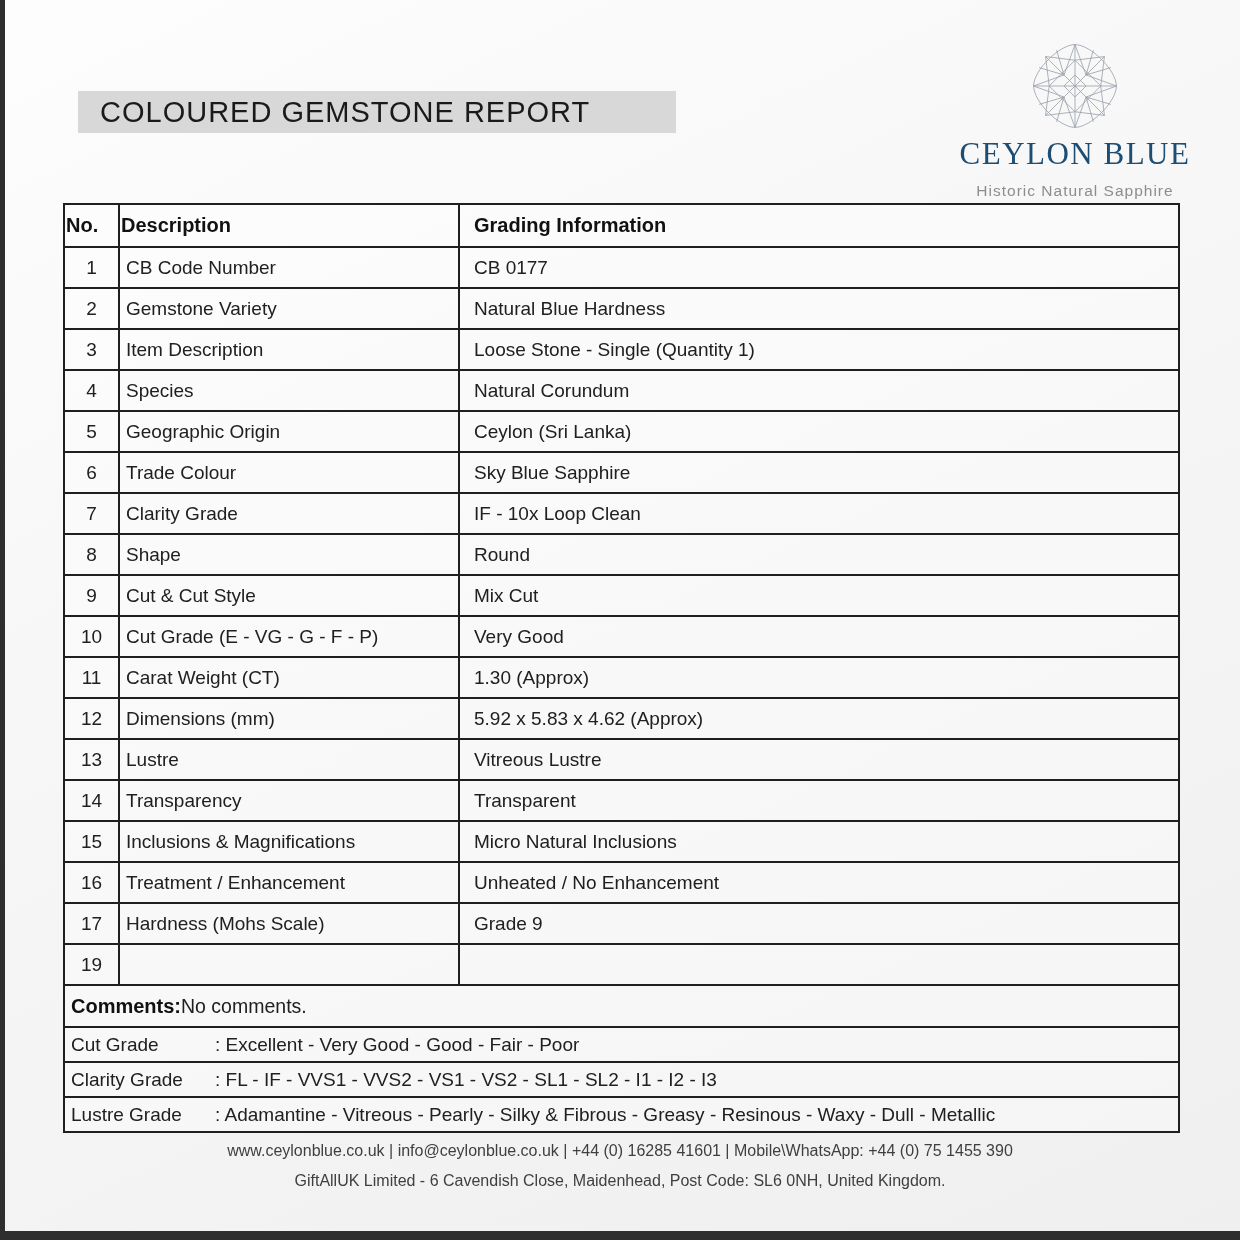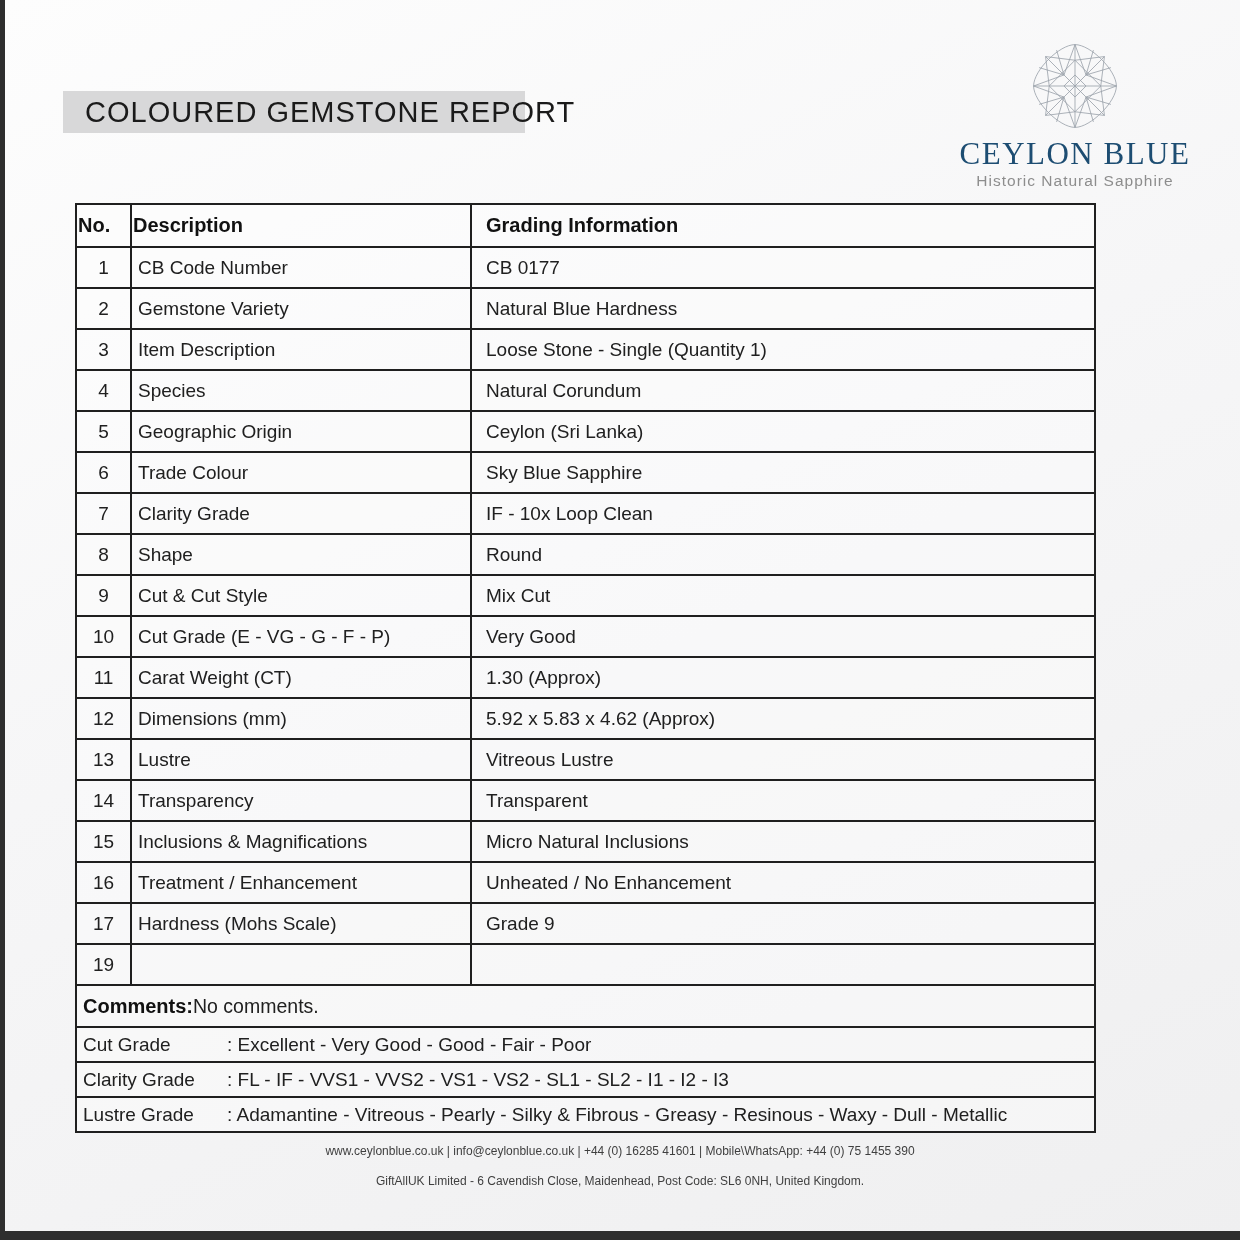--- a/index.html
+++ b/index.html
@@ -10,42 +10,42 @@
     font-family:"Liberation Sans", sans-serif;
     background:linear-gradient(155deg,#fdfdfd 0%,#f6f6f7 45%,#efeff0 100%);
     color:#202020;
   }
   
   .edge-left{position:absolute;left:0;top:0;width:5px;height:1240px;background:#2e2e2e;}
   .edge-bottom{position:absolute;left:0;bottom:0;width:1240px;height:9px;background:#2e2e2e;}
 
   
   .title-bar{
-    position:absolute;left:63px;top:91px;width:462px;height:42px;
+    position:absolute;left:78px;top:91px;width:598px;height:42px;
     background:#d8d8d9;
     font-size:29px;letter-spacing:1px;color:#1a1a1a;
     line-height:43px;padding-left:22px;box-sizing:border-box;
     white-space:nowrap;
   }
 
   
   .brand{position:absolute;left:955px;top:40px;width:240px;text-align:center;}
   .brand .gem{width:96px;height:92px;margin:0 auto;display:block;}
   .brand-name{
     font-family:"Liberation Serif", serif;
     font-size:31px;color:#1d4d72;letter-spacing:1.5px;
     margin-top:4px;white-space:nowrap;
   }
   .brand-tagline{
-    font-size:15.5px;color:#8d8d8d;letter-spacing:1px;margin-top:0;white-space:nowrap;
+    font-size:15.5px;color:#8d8d8d;letter-spacing:1px;margin-top:10px;white-space:nowrap;
   }
 
   
   table.report{
-    position:absolute;left:75px;top:203px;width:1021px;
+    position:absolute;left:63px;top:203px;width:1117px;
     border-collapse:collapse;table-layout:fixed;
     background:transparent;
   }
   table.report col.c-no{width:55px;}
   table.report col.c-desc{width:340px;}
   table.report th, table.report td{
     border:2px solid #1f1f1f;
     font-size:19px;color:#202020;
     overflow:hidden;white-space:nowrap;
     background:rgba(255,255,255,0.35);
@@ -63,21 +63,21 @@
   .comments-label{font-weight:bold;font-size:20px;color:#111;}
   .comments-text{font-size:19.5px;color:#202020;}
   td.legend-cell{
     height:31px;background:#e4e4e5;padding-left:6px;font-size:19px;color:#1e1e1e;
   }
   .legend-label{display:inline-block;min-width:144px;}
 
   
   .footer{
     position:absolute;left:0;top:1136px;width:1240px;text-align:center;
-    font-size:12px;color:#3f3f3f;line-height:30px;
+    font-size:16px;color:#3f3f3f;line-height:30px;
   }
 </style>
 </head>
 <body>
 
 <div class="edge-left"></div>
 <div class="edge-bottom"></div>
 
 <div class="title-bar">COLOURED GEMSTONE REPORT</div>
 

